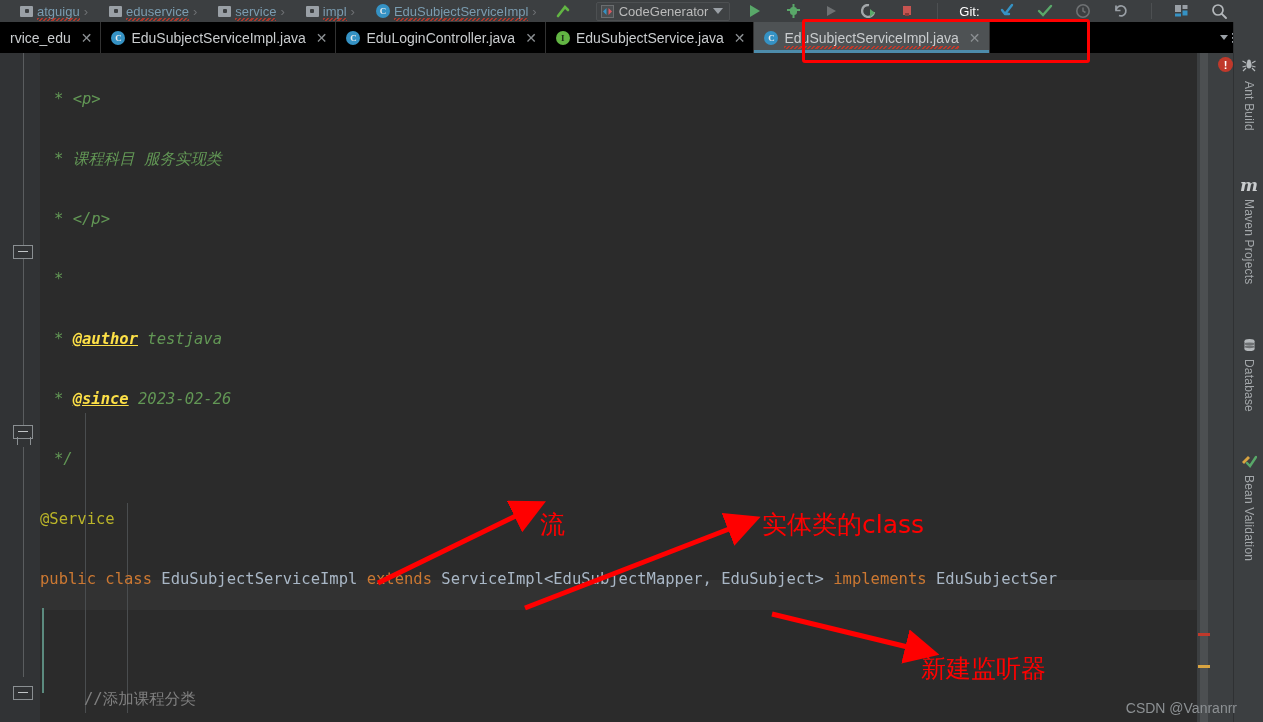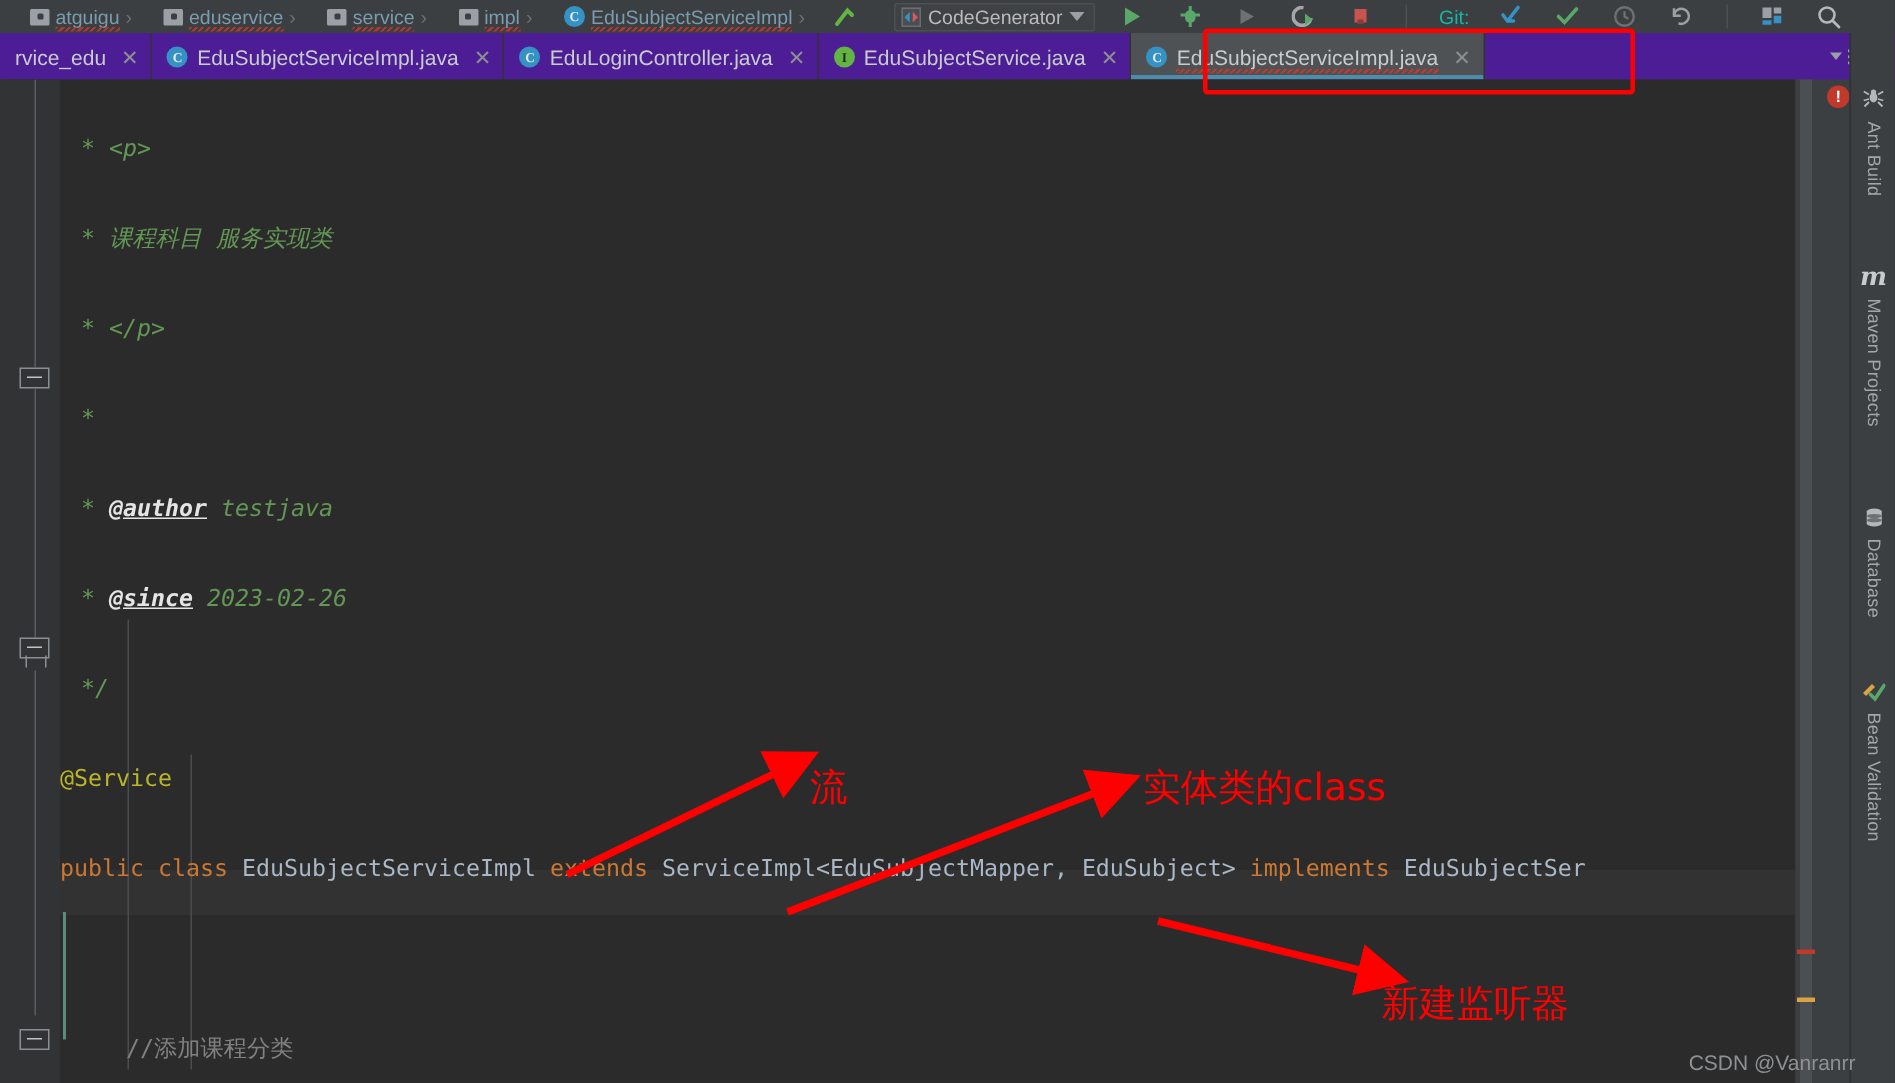--- a/index.html
+++ b/index.html
@@ -53,26 +53,26 @@
   .runcfg {
     display: flex; align-items: center; gap: 5px;
     height: 19px; padding: 0 6px 0 4px; margin-left: 6px;
     border: 1px solid #4d5052; border-radius: 2px; background: #3f4244;
     color: #bbbbbb; font-size: 13px;
   }
   .runcfg .sq { width: 13px; height: 13px; background:#4b4e50; border:1px solid #6b6e70;
                display:flex; align-items:center; justify-content:center;}
   .caret-dn { width:0;height:0;border-left:5px solid transparent;border-right:5px solid transparent;border-top:6px solid #9aa0a6;}
   .sep-v { width:1px; height:16px; background:#4d5052; margin:0 5px; }
-  .gitlbl { color:#14b8a6; font-size:13px; margin:0 2px 0 4px;}
+  .gitlbl { color:#ffffff; font-size:13px; margin:0 2px 0 4px;}
 
   
   .tabbar {
     position: absolute; left: 0; top: 22px; width: 1263px; height: 31px;
-    background: #4c1d95; display: flex; align-items: stretch; overflow: hidden;
+    background: #000000; display: flex; align-items: stretch; overflow: hidden;
   }
   .tab {
     display: flex; align-items: center; gap: 6px;
     padding: 0 8px 0 10px; height: 31px;
     font-size: 14px; color: #c9ccce; white-space: nowrap;
     border-right: 1px solid #323232;
   }
   .tab.active { background: #4e5254; }
   .tab .tclose { color:#8b8f92; font-size:14px; margin-left:4px; }
   .tab .tlabel { position: relative; }
@@ -100,21 +100,21 @@
   }
   .code {
     position: absolute; left: 40px; top: 0; right: 0; bottom: 0;
     font-family: "DejaVu Sans Mono", monospace;
     font-size: 15.5px; line-height: 30px; color: #a9b7c6;
     white-space: pre; padding-top: 1px;
   }
   .ln { height: 30px; }
   .cmt { color: #629755; font-style: italic; }
   .cmtline { color: #808080; }
-  .tag { color: #e5e5e5; font-style: italic; font-weight: bold; text-decoration: underline; }
+  .tag { color: #fde047; font-style: italic; font-weight: bold; text-decoration: underline; }
   .ann { color: #bbb529; }
   .kw  { color: #cc7832; }
   .cls2{ color: #a9b7c6; }
   .line-hi { position:absolute; left:40px; right:0; height:30px; background:#323232; }
 
   
   .fold {
     position:absolute; left:13px; width:20px; height:14px;
     border:1px solid #8a8f92; background:#313335;
   }

